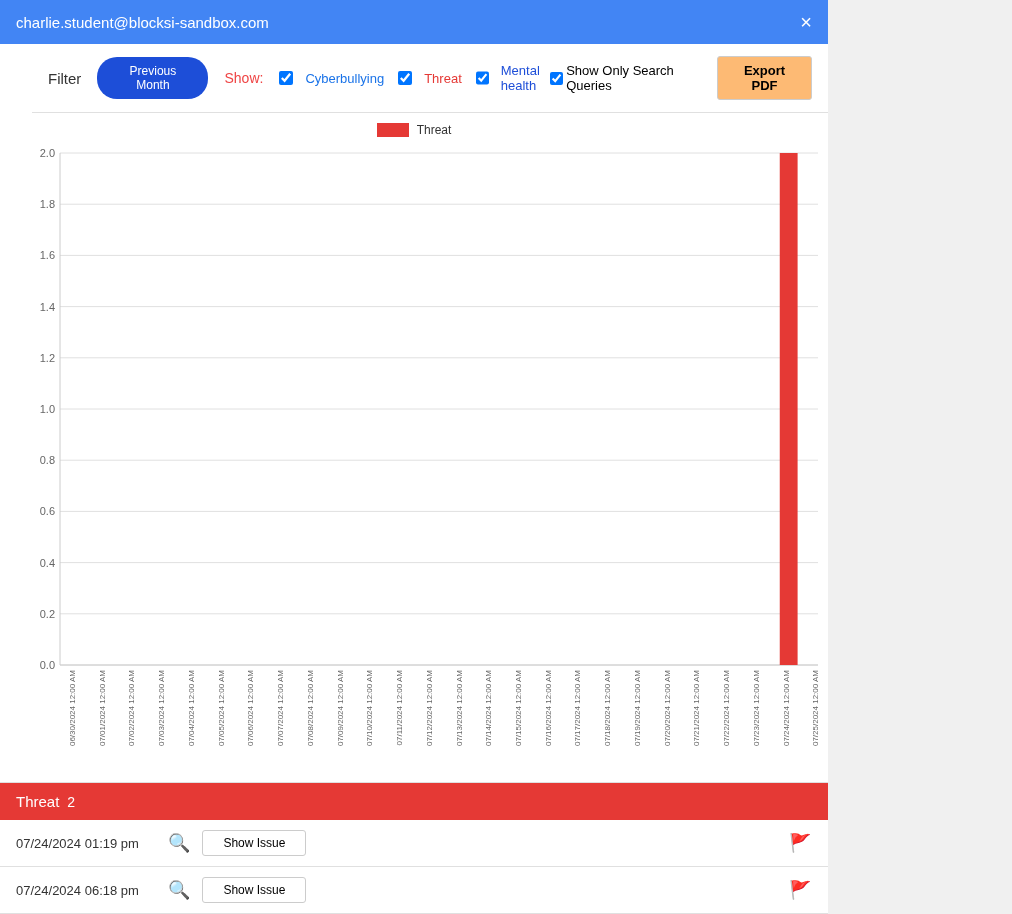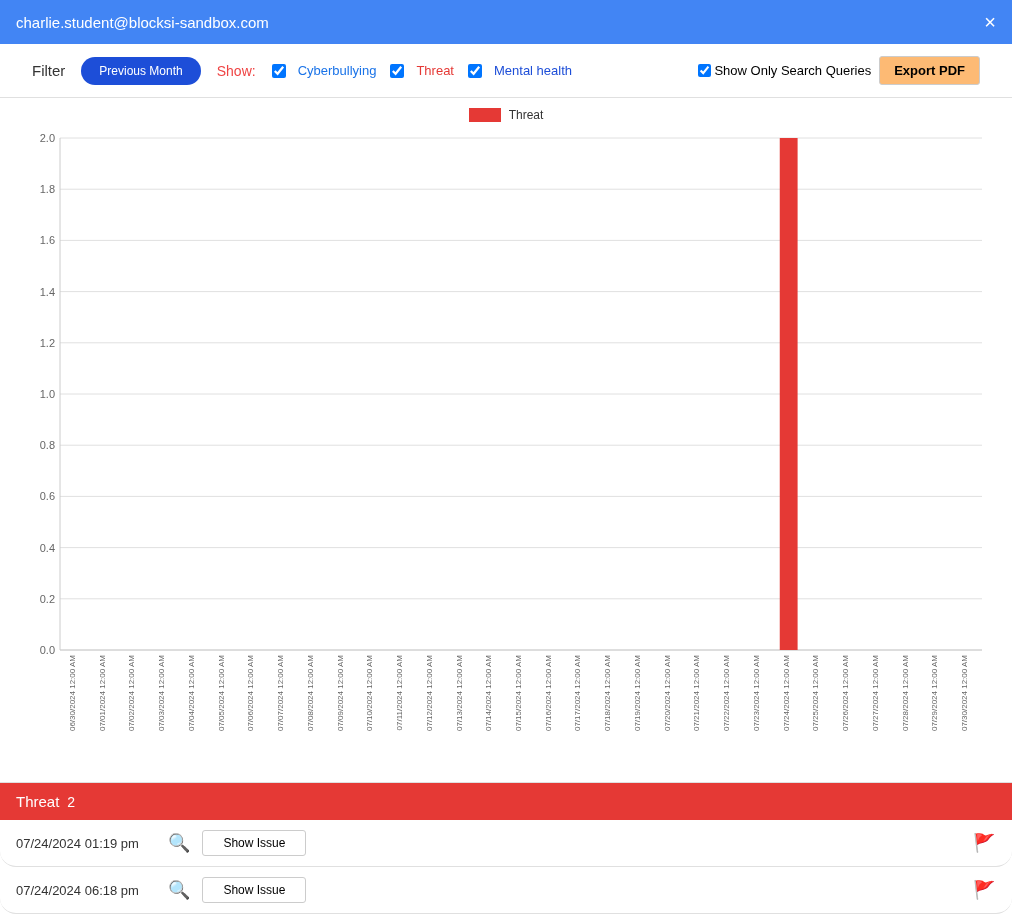--- a/index.html
+++ b/index.html
@@ -1,19 +1,19 @@
 <!DOCTYPE html>
 <html><head>
   <meta charset="utf-8">
   <style>
     * { box-sizing: border-box; margin: 0; padding: 0; }
     body { font-family: Arial, sans-serif; background: #f0f0f0; width: 1012px; height: 914px; overflow: hidden; }
 
     .app-container {
-      width: 1012px;
+      width: 828px;
       height: 914px;
       background: white;
       display: flex;
       flex-direction: column;
     }
 
     .header-bar {
       background: #4285f4;
       color: white;
       padding: 0 16px;
@@ -32,26 +32,27 @@
     .close-btn {
       background: none;
       border: none;
       color: white;
       font-size: 20px;
       cursor: pointer;
       line-height: 1;
     }
 
     .filter-bar {
-      padding: 12px 32px;
+      padding: 12px 16px;
       display: flex;
       align-items: center;
       justify-content: space-between;
       border-bottom: 1px solid #e0e0e0;
       flex-shrink: 0;
+      margin-left: 32px;
     }
 
     .filter-left {
       display: flex;
       align-items: center;
       gap: 16px;
     }
 
     .filter-label {
       font-size: 15px;
@@ -172,21 +173,20 @@
     .issues-count {
       font-size: 14px;
     }
 
     .issue-row {
       display: flex;
       align-items: center;
       padding: 10px 16px;
       border-bottom: 1px solid #e0e0e0;
       gap: 12px;
-      border-radius: 16px;
     }
 
     .issue-timestamp {
       font-size: 13px;
       color: #333;
       min-width: 140px;
     }
 
     .search-icon {
       font-size: 18px;

